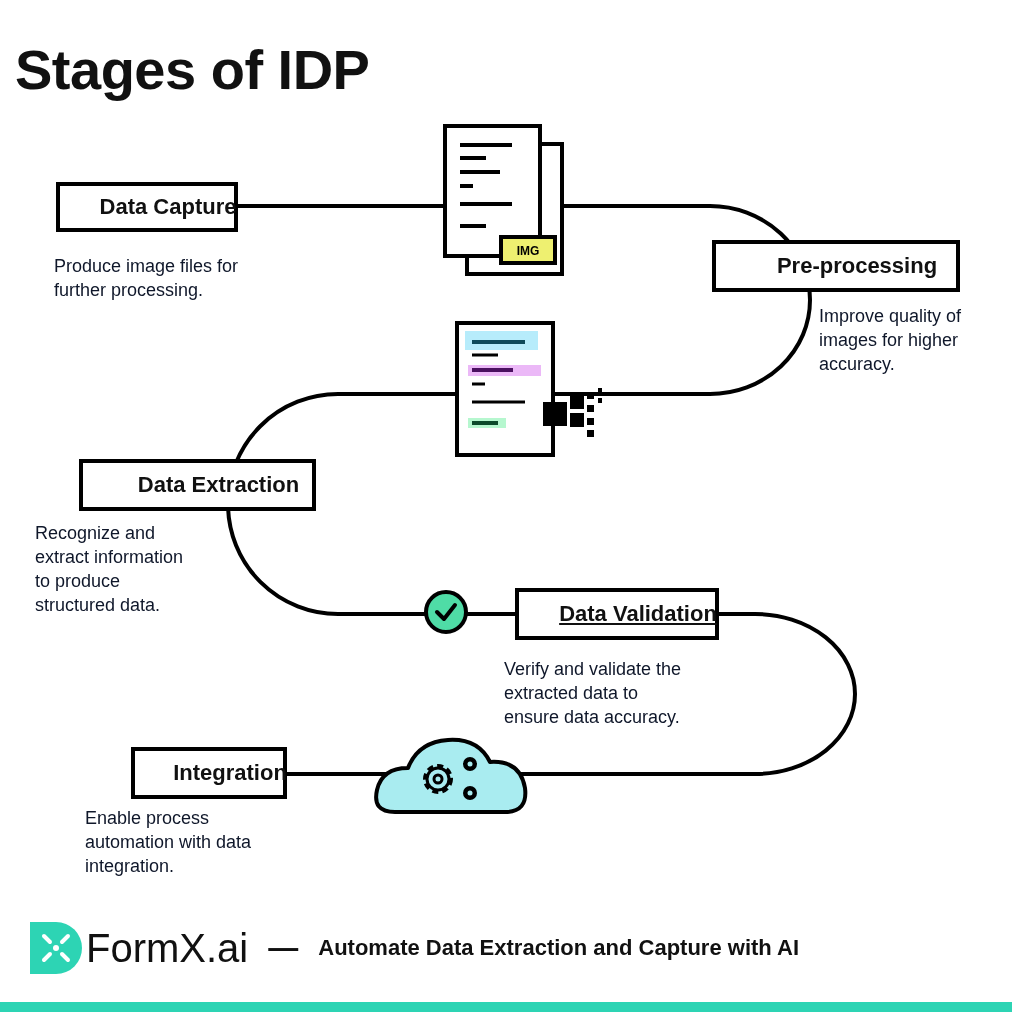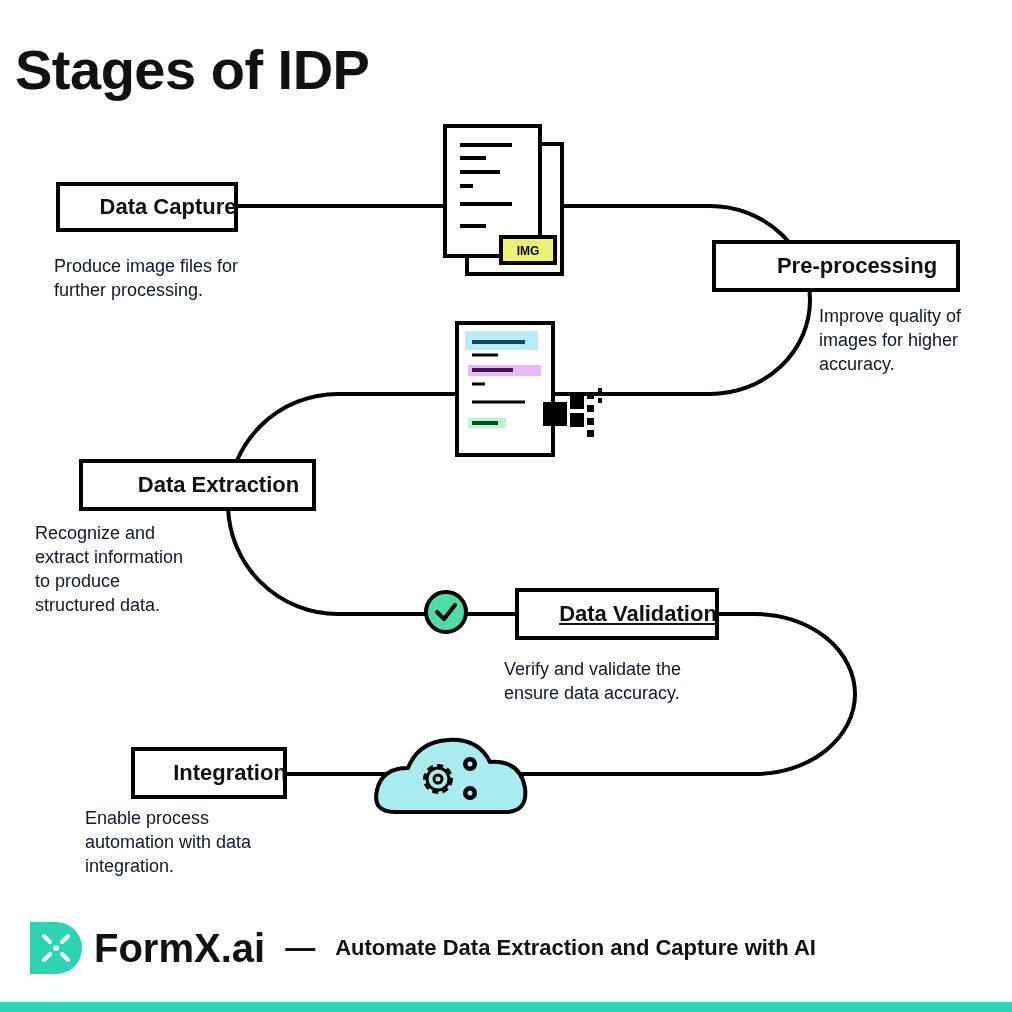--- a/index.html
+++ b/index.html
@@ -4,21 +4,21 @@
   <style>
     html, body { margin:0; padding:0; }
     body { width:1012px; height:1012px; background:#ffffff; position:relative; overflow:hidden;
       font-family:"Liberation Sans", "DejaVu Sans", sans-serif; color:#111; }
     .title { position:absolute; left:15px; top:38px; font-size:56px; font-weight:700; letter-spacing:-0.5px; margin:0; line-height:64px; }
     svg.flow { position:absolute; left:0; top:0; }
     .stage-box { position:absolute; background:#fff; border:4px solid #000; box-sizing:border-box;
       display:flex; align-items:center; justify-content:center; font-weight:700; font-size:22px; white-space:nowrap;padding-left:42px; }
     .desc { position:absolute; font-size:18px; line-height:24px; color:#0f172a; }
     .footer { position:absolute; left:30px; top:922px; display:flex; align-items:center; }
-    .brand-name { font-size:40px; font-weight:700; margin-left:12px; letter-spacing:0px; }
+    .brand-name { font-size:40px; font-weight:400; margin-left:4px; letter-spacing:0px; }
     .dash { font-size:30px; font-weight:700; margin-left:20px; margin-right:20px; }
     .tagline { font-size:22px; font-weight:700; }
     .bottom-bar { position:absolute; left:0; top:1002px; width:1012px; height:10px; background:#2dd4b4; }
   </style>
 </head>
 <body>
 
 <h1 class="title">Stages of IDP</h1>
 
 <svg class="flow" width="1012" height="1012" viewBox="0 0 1012 1012">
@@ -109,20 +109,21 @@
   <div>accuracy.</div>
 </div>
 <div class="desc" style="left:35px; top:521px;">
   <div>Recognize and</div>
   <div>extract information</div>
   <div>to produce</div>
   <div>structured data.</div>
 </div>
 <div class="desc" style="left:504px; top:657px;">
   <div>Verify and validate the</div>
+  <div>extracted data to</div>
   <div>ensure data accuracy.</div>
 </div>
 <div class="desc" style="left:85px; top:806px;">
   <div>Enable process</div>
   <div>automation with data</div>
   <div>integration.</div>
 </div>
 
 <div class="footer">
   <svg width="52" height="52" viewBox="0 0 52 52">

